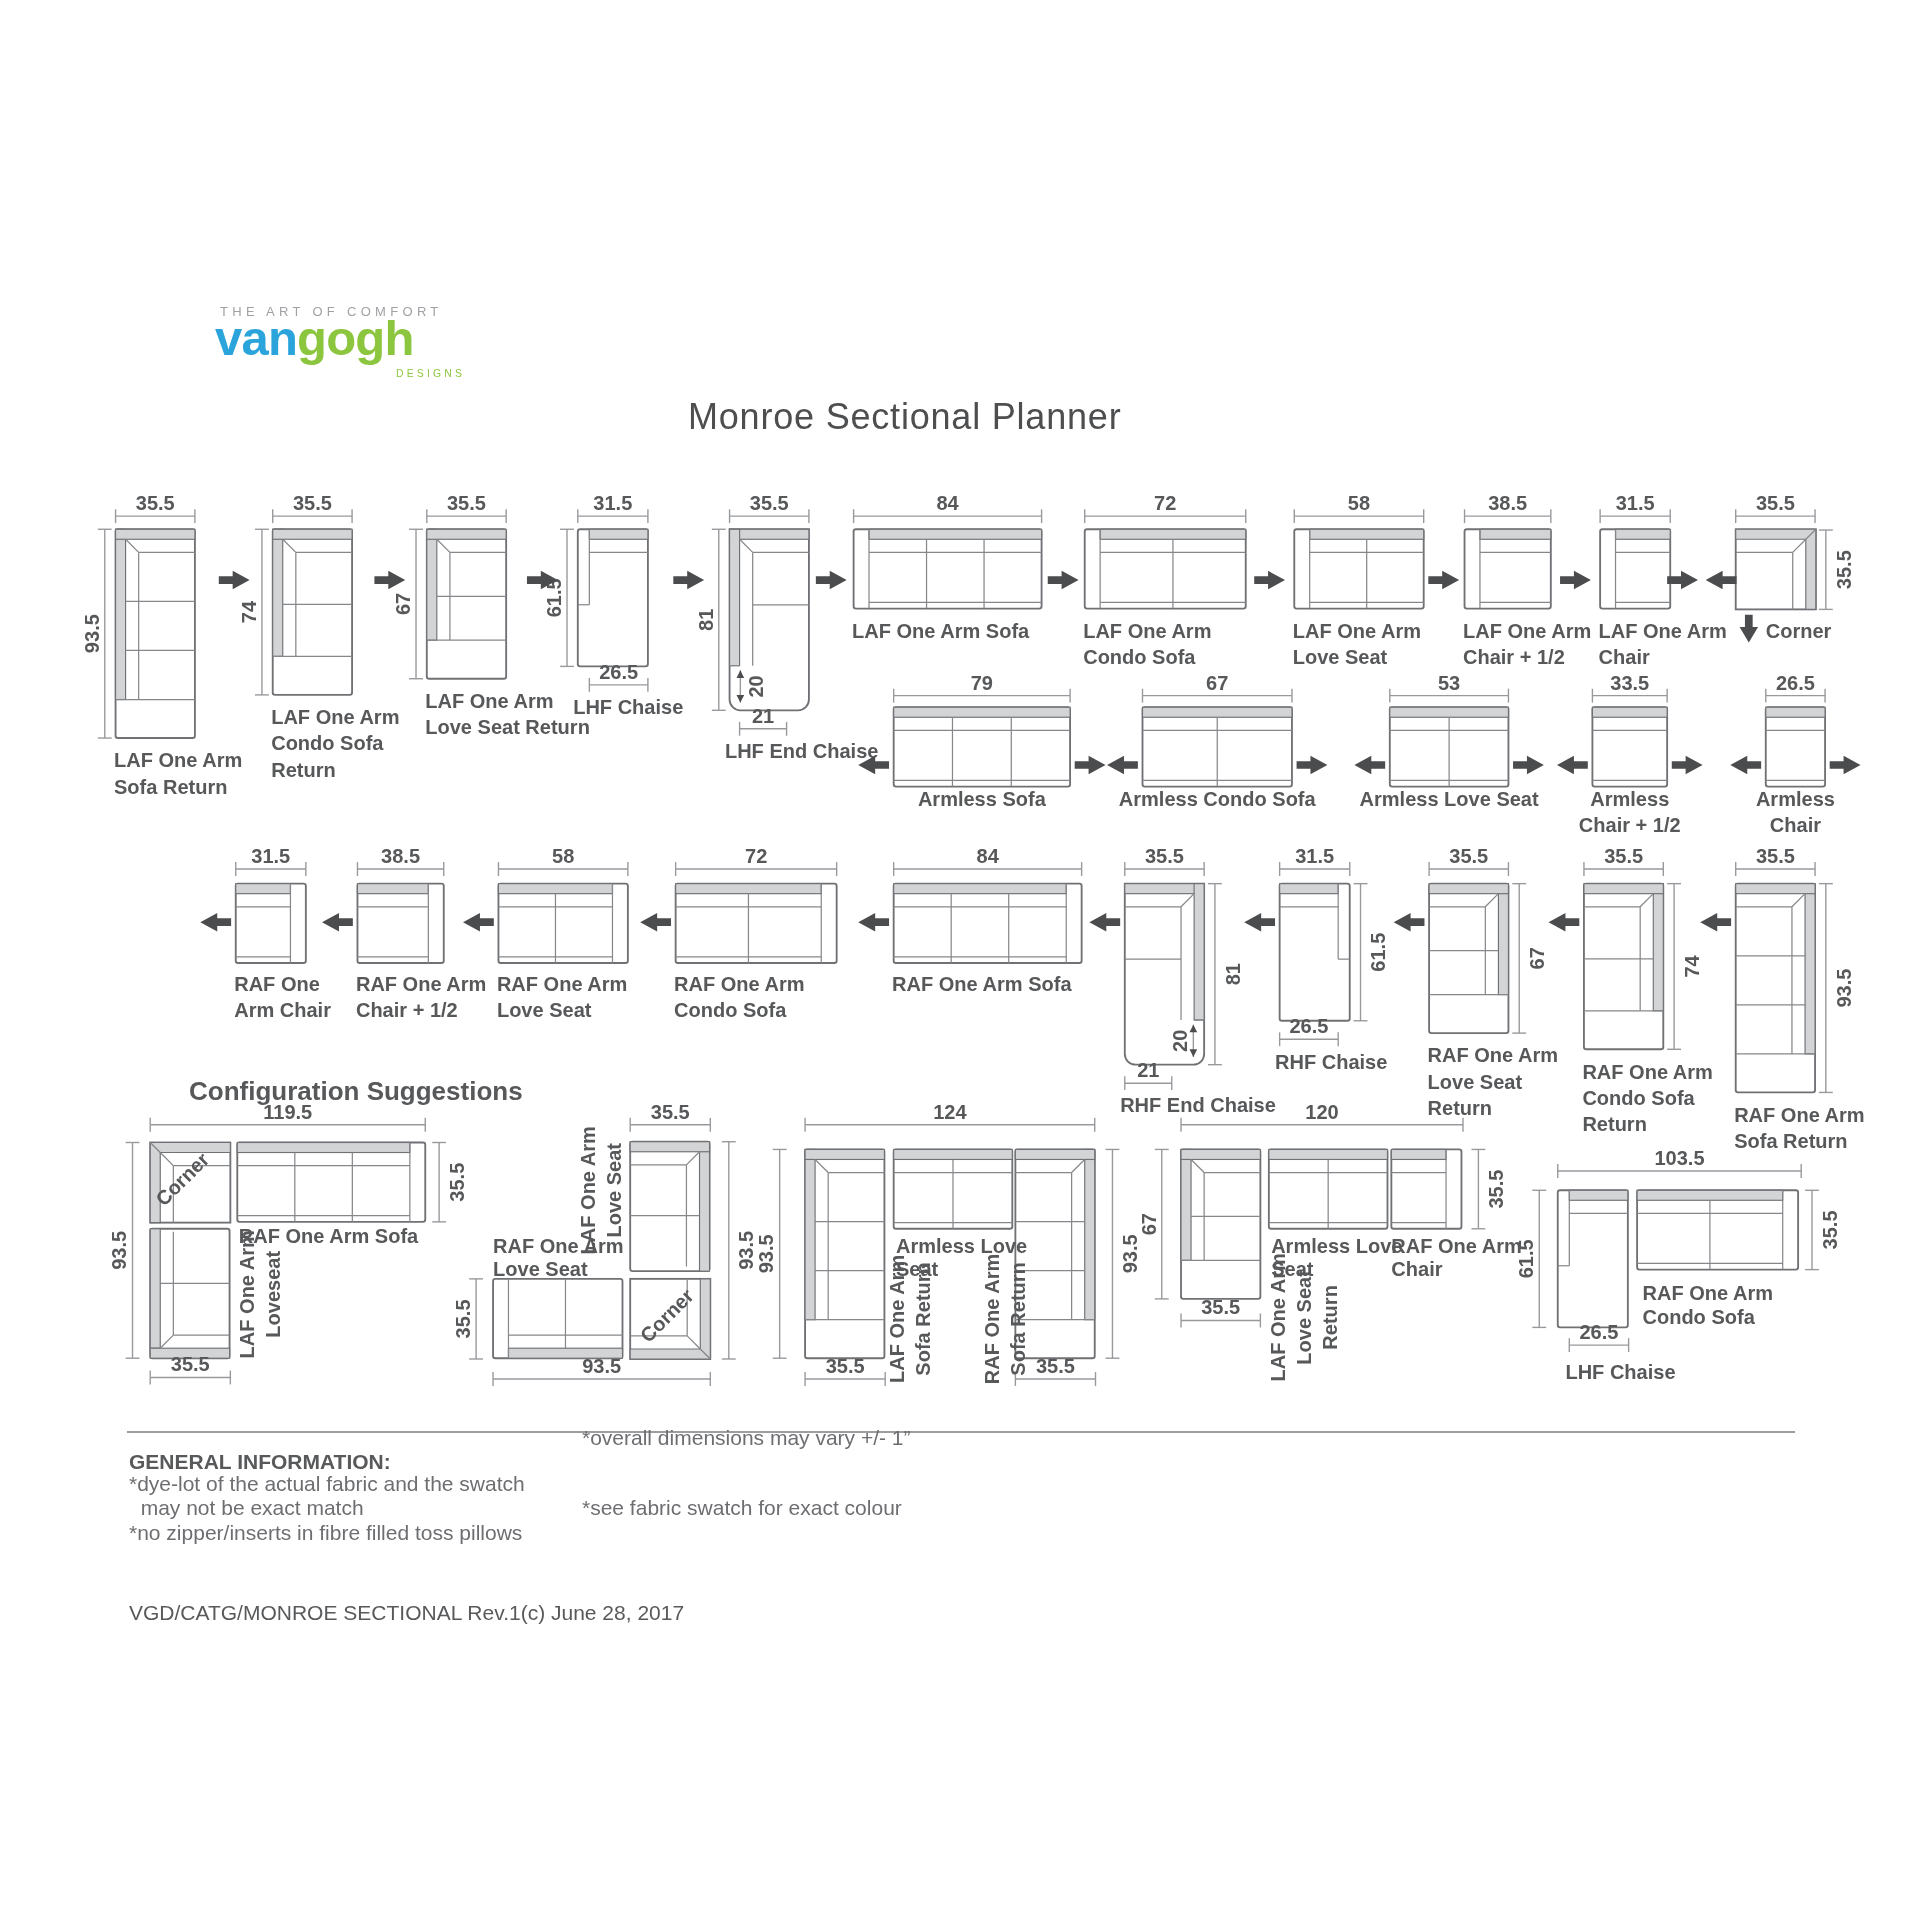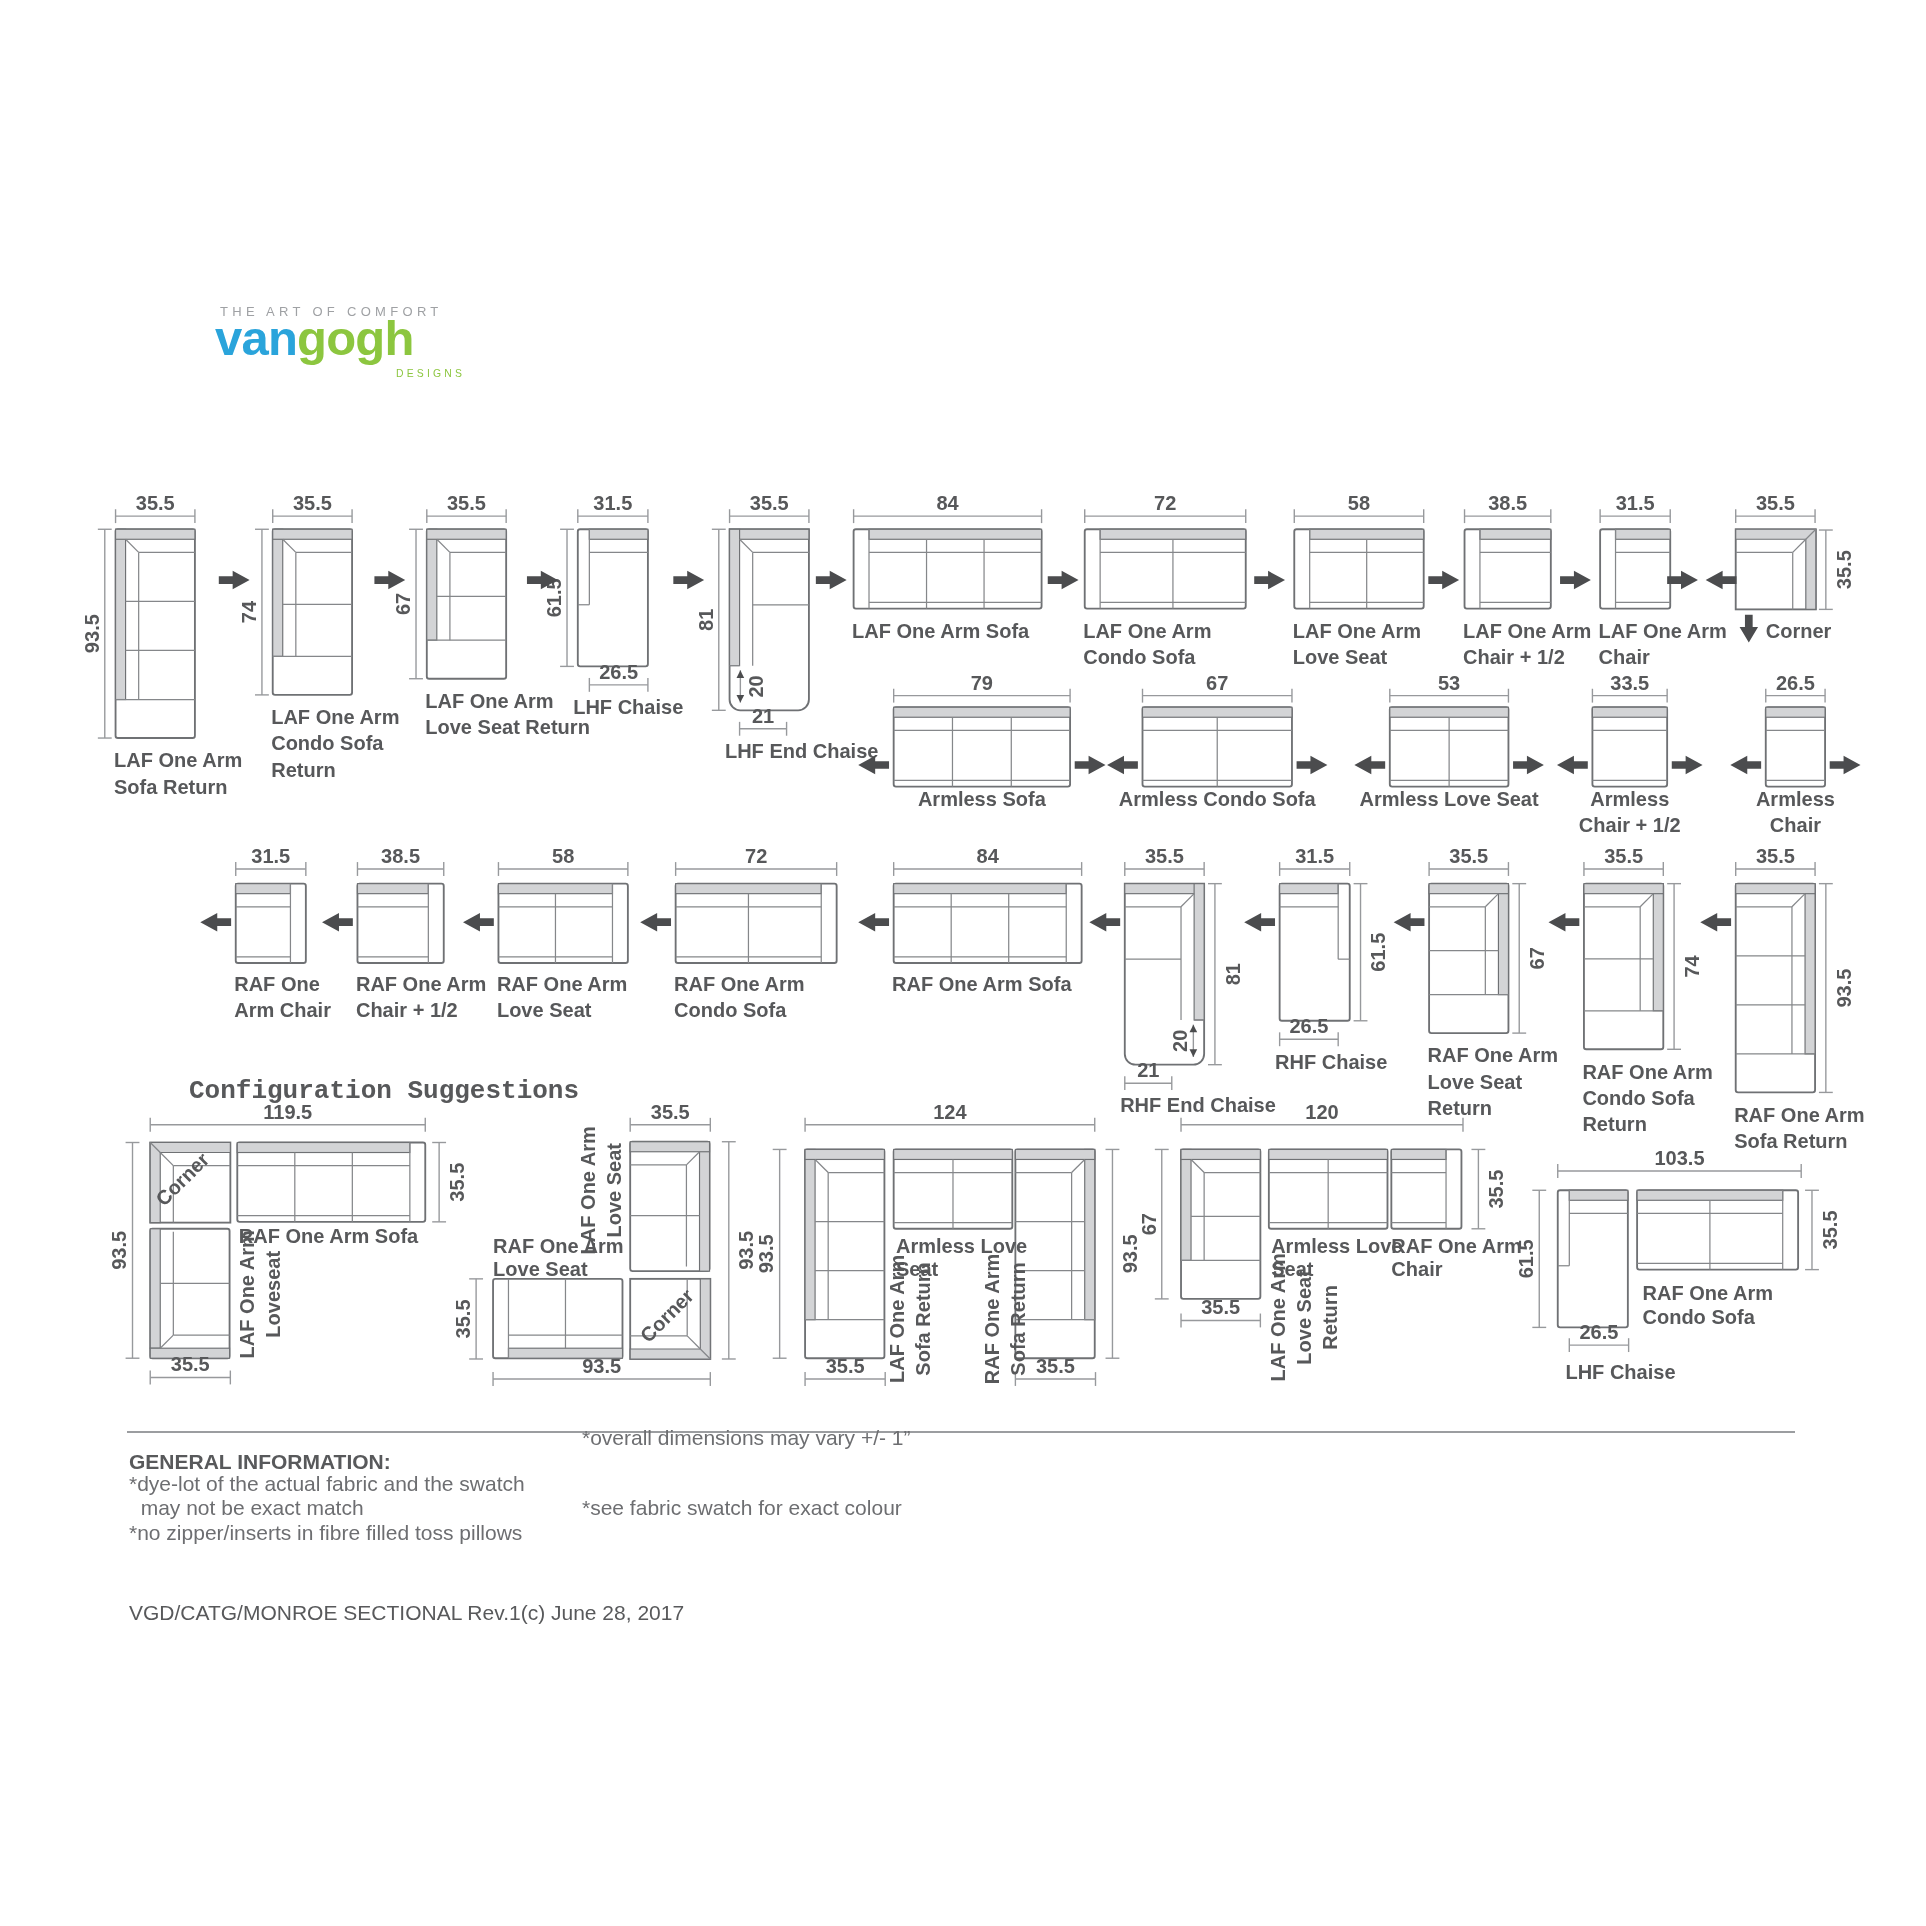--- a/index.html
+++ b/index.html
@@ -6,21 +6,21 @@
   .page{position:relative;width:1926px;height:1790px;background:#ffffff;
         font-family:"Liberation Sans",sans-serif;overflow:hidden;}
   .abs{position:absolute;}
   
   .logo-tagline{left:220px;top:304px;font-size:13px;letter-spacing:4.3px;color:#9fa1a4;font-weight:400;}
   .logo-name{left:215px;top:314px;font-size:49px;font-weight:700;letter-spacing:-0.8px;line-height:49px;}
   .logo-name .blue{color:#2aa4db;}
   .logo-name .green{color:#8cc63f;}
   .logo-designs{left:381px;top:368px;font-size:10.4px;letter-spacing:3.2px;color:#8cc63f;font-weight:400;padding-left:15px;}
   .page-title{left:688px;top:396px;font-size:36px;color:#4d4e50;letter-spacing:0.8px;}
-  .config-heading{left:189px;top:1076px;font-size:26px;font-weight:700;color:#57585a;font-family:Liberation Mono, monospace;}
+  .config-heading{left:189px;top:1076px;font-size:26px;font-weight:700;color:#57585a;}
   .divider{left:127px;top:1431px;width:1668px;height:1.5px;background:#9b9da0;}
   .gi-head{left:129px;top:1450px;font-size:21px;font-weight:700;color:#58595b;}
   .gi{font-size:21px;color:#6d6e71;white-space:pre;}
   .gi.l0{left:129px;top:1472px;} .gi.l1{left:129px;top:1496px;} .gi.l2{left:129px;top:1521px;}
   .gi.r0{left:582px;top:1390px;margin-top:36px;} .gi.r1{left:582px;top:1496px;}
   .footer-line{left:129px;top:1601px;font-size:21px;color:#58595b;}
   
   svg .o{fill:#ffffff;stroke:#6f7174;stroke-width:2.4;}
   svg .g{fill:#d3d4d6;stroke:#6f7174;stroke-width:1.5;}
   svg .l{stroke:#85878a;stroke-width:1.6;fill:none;}
@@ -30,20 +30,21 @@
   svg .arrow{fill:#4b4c4e;}
 </style>
 </head>
 <body>
 
 <div class="page">
 
   <div class="abs logo-tagline">THE ART OF COMFORT</div>
   <div class="abs logo-name"><span class="blue">van</span><span class="green">gogh</span></div>
   <div class="abs logo-designs">DESIGNS</div>
+  <div class="abs page-title">Monroe Sectional Planner</div>
   <div class="abs config-heading">Configuration Suggestions</div>
 
   <svg id="diagram" class="abs" style="left:0;top:0;" width="1926" height="1926" viewBox="0 0 2500 2500">
       <g>
         <rect class="o" x="150" y="687" width="103" height="271" rx="3"></rect>
         <rect class="g" x="150" y="687" width="13" height="221"></rect>
         <rect class="g" x="150" y="687" width="103" height="13"></rect>
         <line class="l" x1="163" y1="700" x2="180" y2="717"></line>
         <line class="l" x1="180" y1="717" x2="253" y2="717"></line>
         <line class="l" x1="180" y1="717" x2="180" y2="908"></line>

